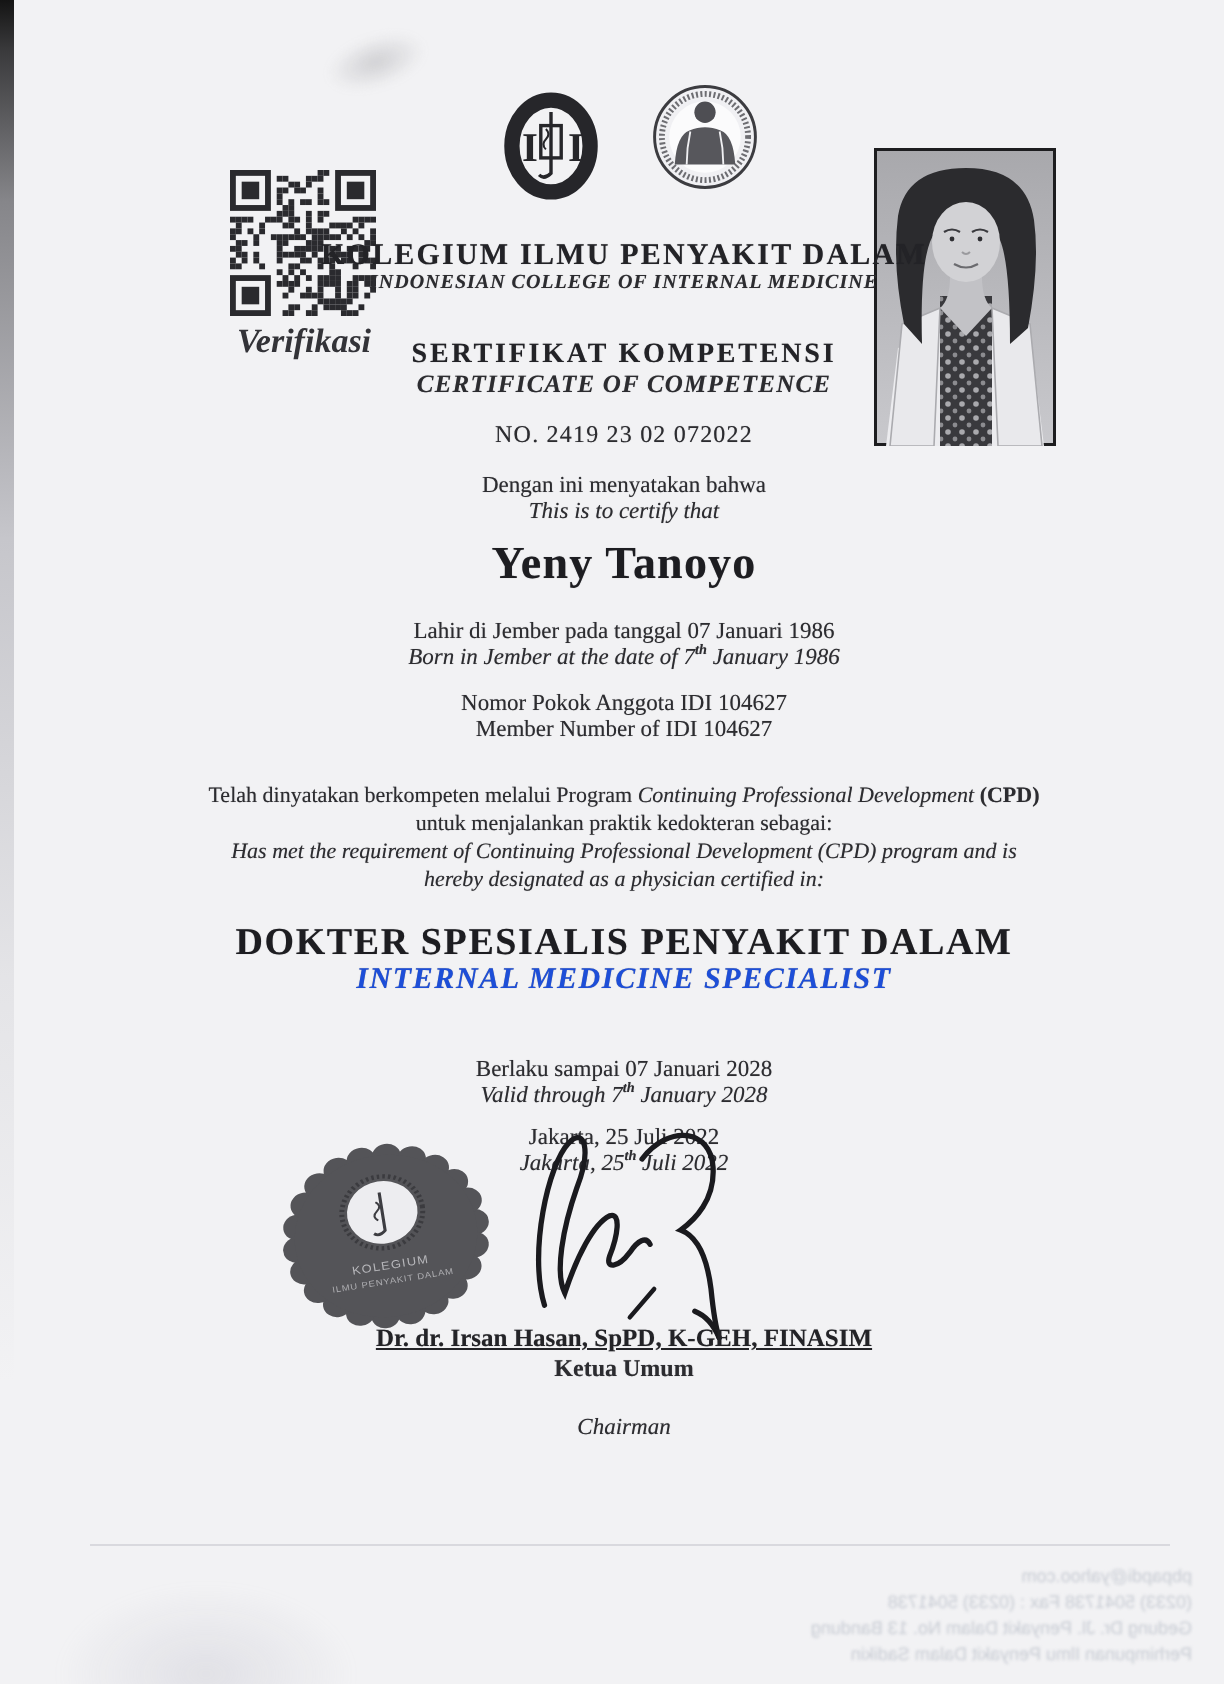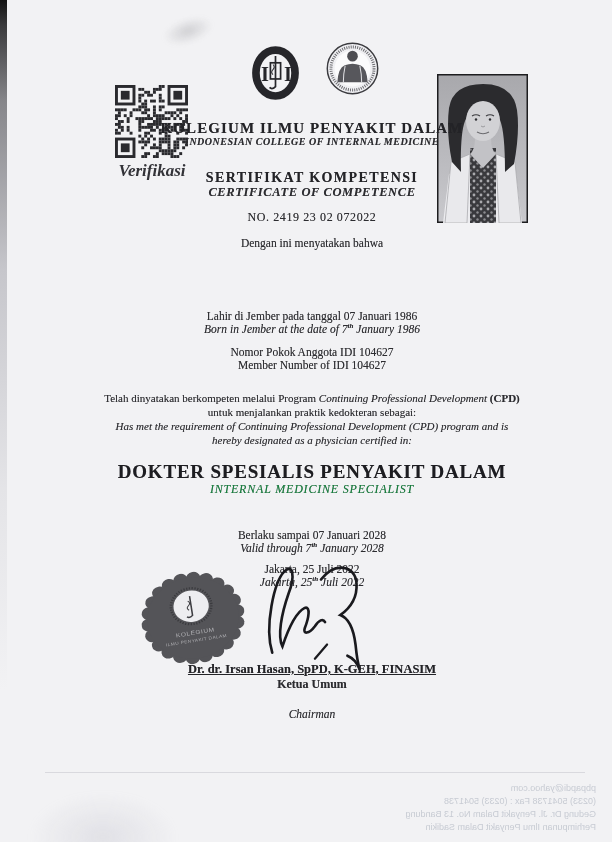--- a/index.html
+++ b/index.html
@@ -42,21 +42,21 @@
   .name{top:269px;font-size:23px;font-weight:bold;letter-spacing:.6px;color:#1d1d21;}
   .l3{top:310px;font-size:11.5px;}
   .l4{top:323px;font-size:11.5px;font-style:italic;}
   .l5{top:346px;font-size:11.5px;}
   .l6{top:359px;font-size:11.5px;}
   .cpd1{top:392px;font-size:11px;}
   .cpd2{top:406px;font-size:11px;}
   .cpd3{top:420px;font-size:11px;font-style:italic;}
   .cpd4{top:434px;font-size:11px;font-style:italic;}
   .desig{top:461px;font-size:19px;font-weight:bold;letter-spacing:.8px;color:#1d1d21;}
-  .desig-en{top:482px;font-size:12px;font-weight:normal;font-style:italic;letter-spacing:.8px;color:#15803d;}
+  .desig-en{top:482px;font-size:15px;font-weight:bold;font-style:italic;letter-spacing:.8px;color:#1d4ed8;}
   .l7{top:529px;font-size:11.5px;}
   .l8{top:542px;font-size:11.5px;font-style:italic;}
   .l9{top:563px;font-size:11.5px;}
   .l10{top:576px;font-size:11.5px;font-style:italic;}
 
   .seal{position:absolute;left:141px;top:572px;width:104px;height:92px;transform:rotate(-9deg);opacity:.92;}
   .sig{position:absolute;left:256px;top:551px;width:132px;height:122px;}
 
   .signer{top:662px;font-size:12.5px;font-weight:bold;text-decoration:underline;color:#232327;}
   .role{top:677px;font-size:12px;font-weight:bold;}
@@ -359,20 +359,22 @@
     </svg>
   </div>
 
   <div class="c org ink">KOLEGIUM ILMU PENYAKIT DALAM</div>
   <div class="c org-en ink">INDONESIAN COLLEGE OF INTERNAL MEDICINE</div>
   <div class="c title ink">SERTIFIKAT KOMPETENSI</div>
   <div class="c title-en ink">CERTIFICATE OF COMPETENCE</div>
   <div class="c cert-no ink">NO. 2419 23 02 072022</div>
 
   <div class="c l1 ink">Dengan ini menyatakan bahwa</div>
+  <div class="c l2 ink">This is to certify that</div>
+  <div class="c name ink">Yeny Tanoyo</div>
 
   <div class="c l3 ink">Lahir di Jember pada tanggal 07 Januari 1986</div>
   <div class="c l4 ink"><span>Born in Jember at the date of 7</span><sup class="tiny">th</sup><span> January 1986</span></div>
 
   <div class="c l5 ink">Nomor Pokok Anggota IDI 104627</div>
   <div class="c l6 ink">Member Number of IDI 104627</div>
 
   <div class="c cpd1 ink"><span>Telah dinyatakan berkompeten melalui Program </span><span class="i">Continuing Professional Development</span><span class="b"> (CPD)</span></div>
   <div class="c cpd2 ink">untuk menjalankan praktik kedokteran sebagai:</div>
   <div class="c cpd3 ink">Has met the requirement of Continuing Professional Development (CPD) program and is</div>

